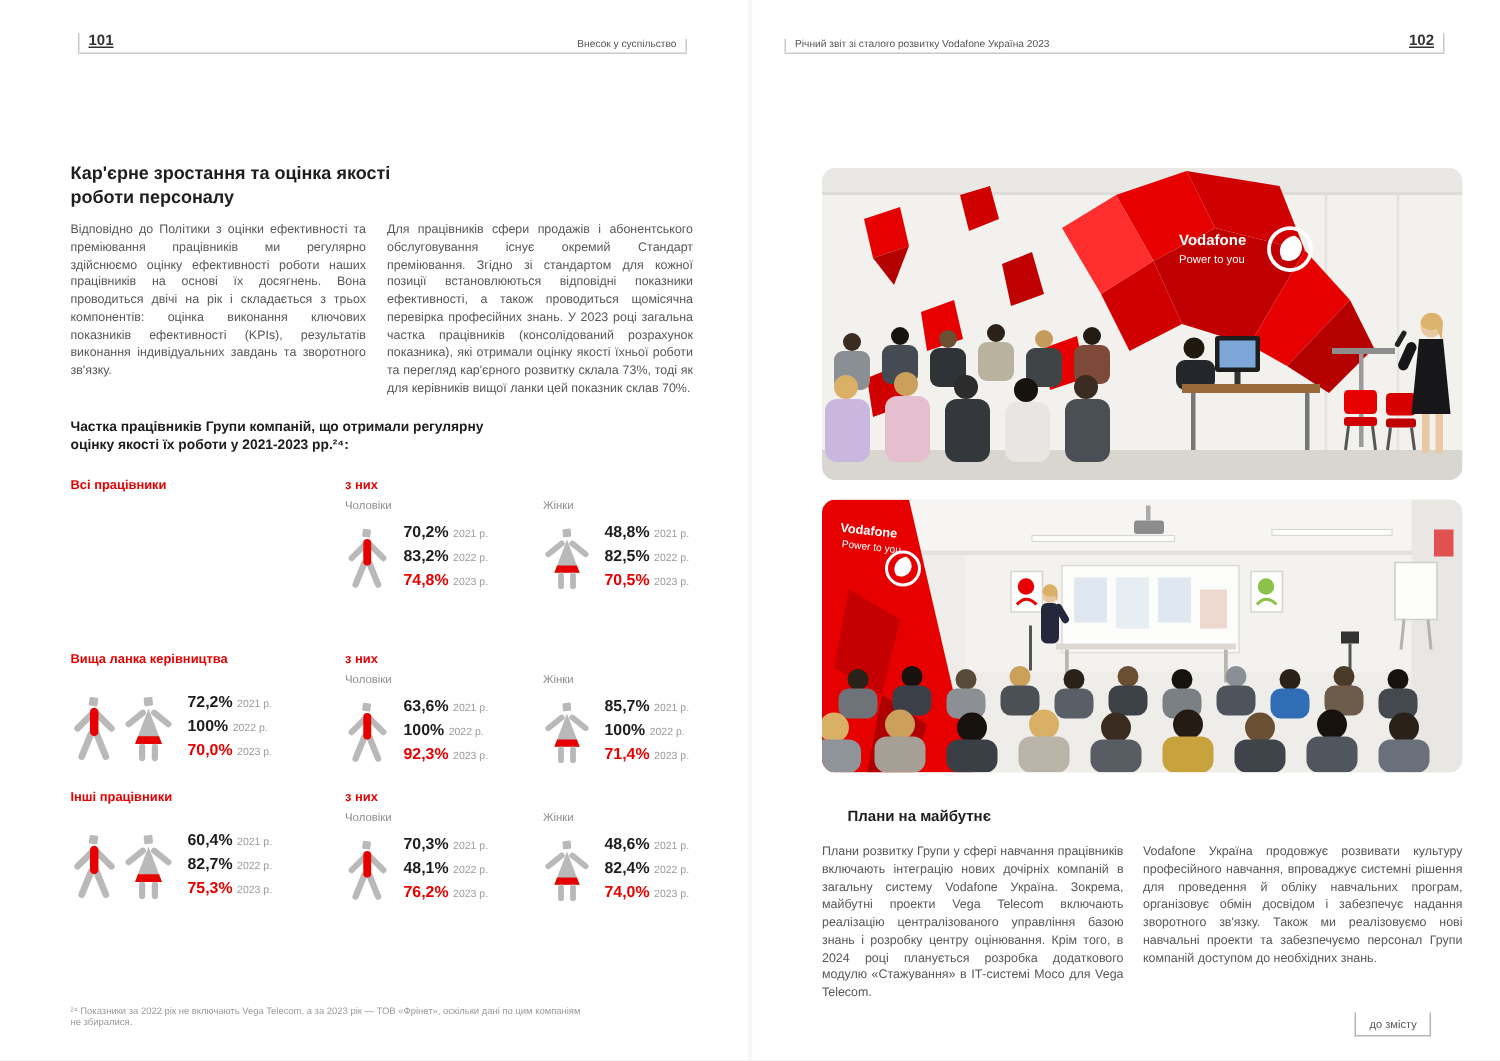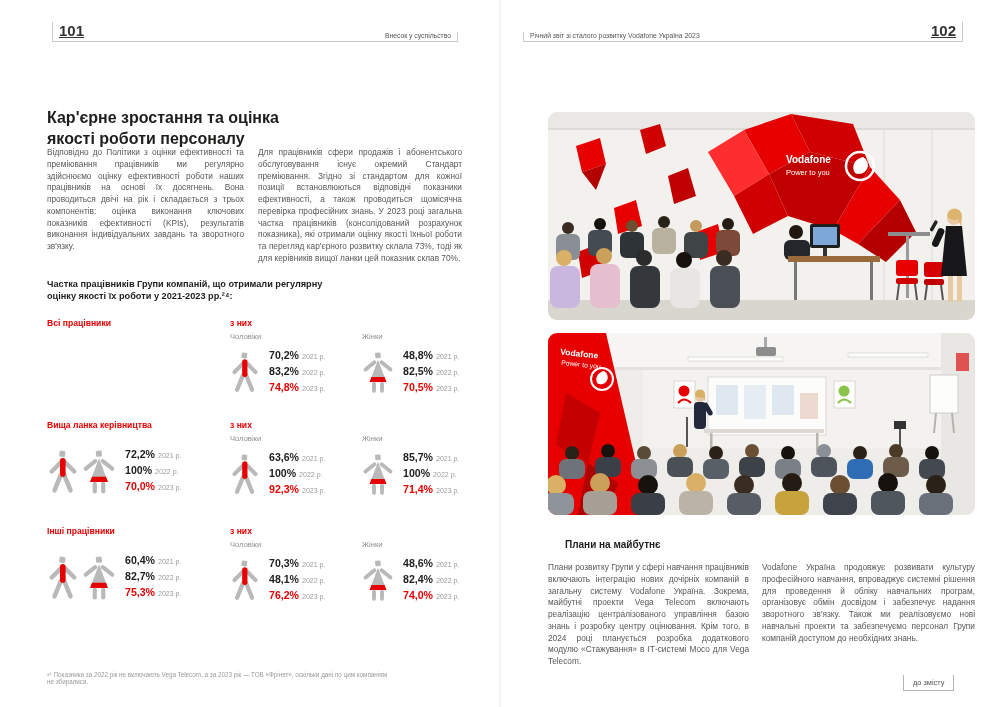--- a/index.html
+++ b/index.html
@@ -4,39 +4,39 @@
 <style>
   html,body{margin:0;padding:0;background:#f4f4f4;}
   .canvas{position:relative;width:1000px;height:707px;background:#ffffff;outline:1px solid #e4e4e4;
           font-family:"Liberation Sans","DejaVu Sans",sans-serif;overflow:hidden;margin:0 auto;}
   .seam{position:absolute;left:498px;top:0;width:4px;height:707px;
         background:linear-gradient(90deg,rgba(0,0,0,0),rgba(0,0,0,0.05),rgba(0,0,0,0));}
 
   
   .pg-head{position:absolute;top:22px;display:flex;justify-content:space-between;align-items:flex-end;
            border-bottom:1px solid #c9c9c9;}
-  .pg-head .num{font-size:15px;font-weight:bold;color:#333;text-decoration:underline;}
+  .pg-head .num{font-size:10px;font-weight:bold;color:#333;text-decoration:underline;}
   .pg-head .lbl{font-size:6.8px;color:#555;}
   .pg-head > :first-child{border-left:1px solid #c9c9c9;padding:0 0 2px 6px;}
   .pg-head > :last-child{border-right:1px solid #c9c9c9;padding:0 6px 2px 0;}
   #head-left{left:52px;width:406px;}
   #head-right{left:523px;width:440px;}
 
   
-  .title{position:absolute;left:47px;top:108px;width:232px;font-size:16px;line-height:1.3;
+  .title{position:absolute;left:47px;top:108px;width:232px;font-size:12px;line-height:1.3;
          color:#1d1d1b;margin:0;font-weight:bold;}
   p.body{position:absolute;margin:0;font-size:8.3px;line-height:1.42;color:#575756;text-align:justify;}
   #p1{left:47px;top:147px;width:197px;}
   #p2{left:258px;top:147px;width:204px;}
   .stats-h{position:absolute;left:47px;top:278px;width:290px;font-size:9.2px;line-height:1.35;
            color:#1d1d1b;margin:0;font-weight:bold;}
 
   
   .srow{position:absolute;left:47px;width:428px;height:100px;}
-  #row0{top:318px}#row1{top:420px}#row2{top:526px}
+  #row0{top:318px}#row1{top:434px}#row2{top:526px}
   .scol{position:absolute;top:0;}
   .c-a{left:0;width:180px;}
   .c-b{left:183px;width:130px;}
   .c-c{left:315px;width:113px;}
   .glabel{font-size:8.6px;font-weight:bold;color:#e60000;height:14px;}
   .gspacer{height:14px;}
   .slabel{font-size:7.6px;color:#8f8f8f;height:13px;}
   .sbody{display:flex;align-items:center;gap:9px;}
   .c-a .sbody{margin-top:14px;}
   .c-b .sbody,.c-c .sbody{margin-top:4px;}

